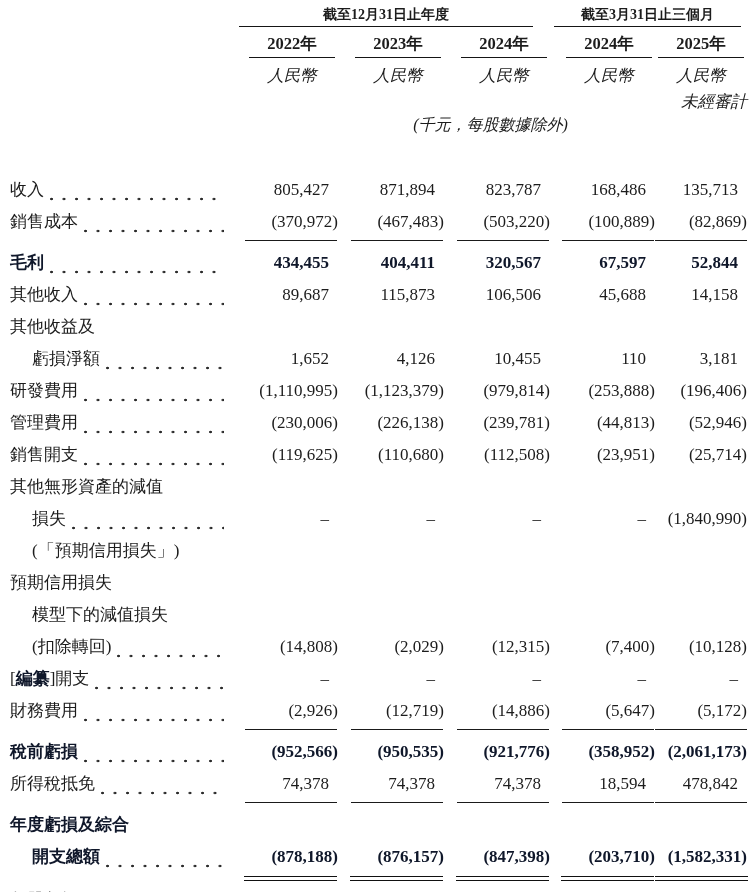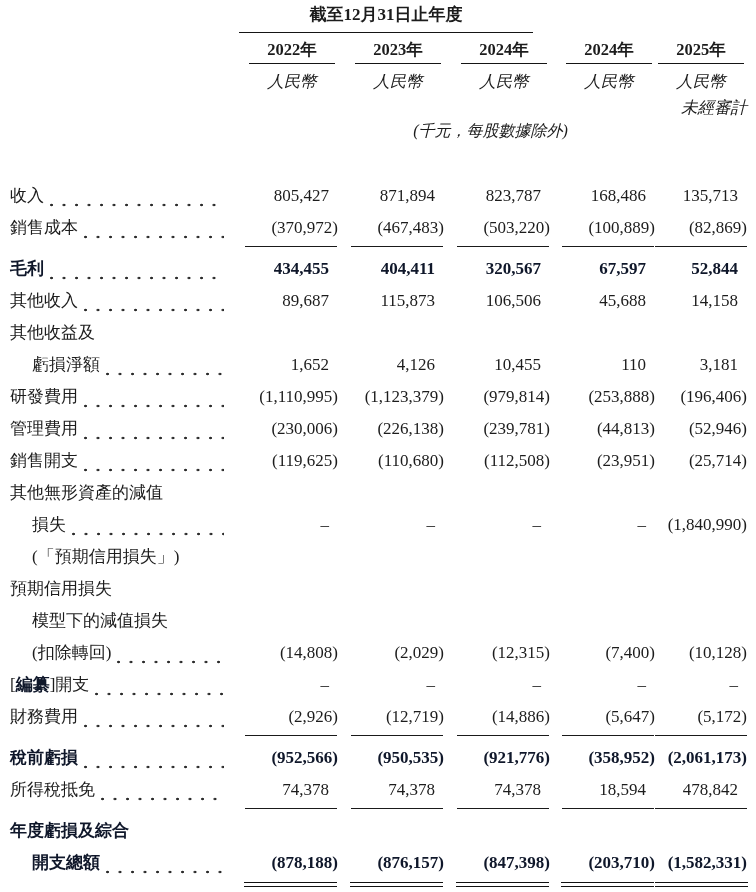--- a/index.html
+++ b/index.html
@@ -11,22 +11,22 @@
   #page { width: 756px; height: 892px; padding: 4px 0 0 2px; box-sizing: border-box; overflow: hidden; }
 
   .grid {
     display: grid;
     grid-template-columns: 232px 104px 106px 106px 105px 92px;
     align-items: baseline;
   }
 
   
   .grp {
-    font-weight: 700; font-size: 17px; text-align: center;
-    line-height: 22px; padding-bottom: 6px;
+    font-weight: 700; font-size: 14px; text-align: center;
+    line-height: 22px; 
     border-bottom: 1.4px solid #151515;
   }
   .grp-l { grid-column: 2 / span 3; margin: 0 17px 0 5px; }
   .grp-r { grid-column: 5 / span 2; margin: 0 6px 0 4px; }
 
   .year-row { margin-top: 7px; }
   .yearbox {
     width: 86px; margin: 0 3px 0 auto; text-align: center;
     font-weight: 700; font-size: 16.5px; line-height: 19px;
     padding-bottom: 4px; border-bottom: 1.3px solid #151515;
@@ -84,20 +84,21 @@
     line-height: 24px; font-size: 17px; padding-left: 8px;
   }
 </style>
 </head>
 <body>
 
 <div id="page">
   <div id="table-header">
       <div class="grid">
         <div class="grp grp-l">截至12月31日止年度</div>
+        <div class="grp grp-r">截至3月31日止三個月</div>
       </div>
       <div class="grid year-row">
         <div class="cell" style="grid-column: 2;">
           <div class="yearbox">2022年</div>
         </div>
         <div class="cell" style="grid-column: 3;">
           <div class="yearbox">2023年</div>
         </div>
         <div class="cell" style="grid-column: 4;">
           <div class="yearbox">2024年</div>

